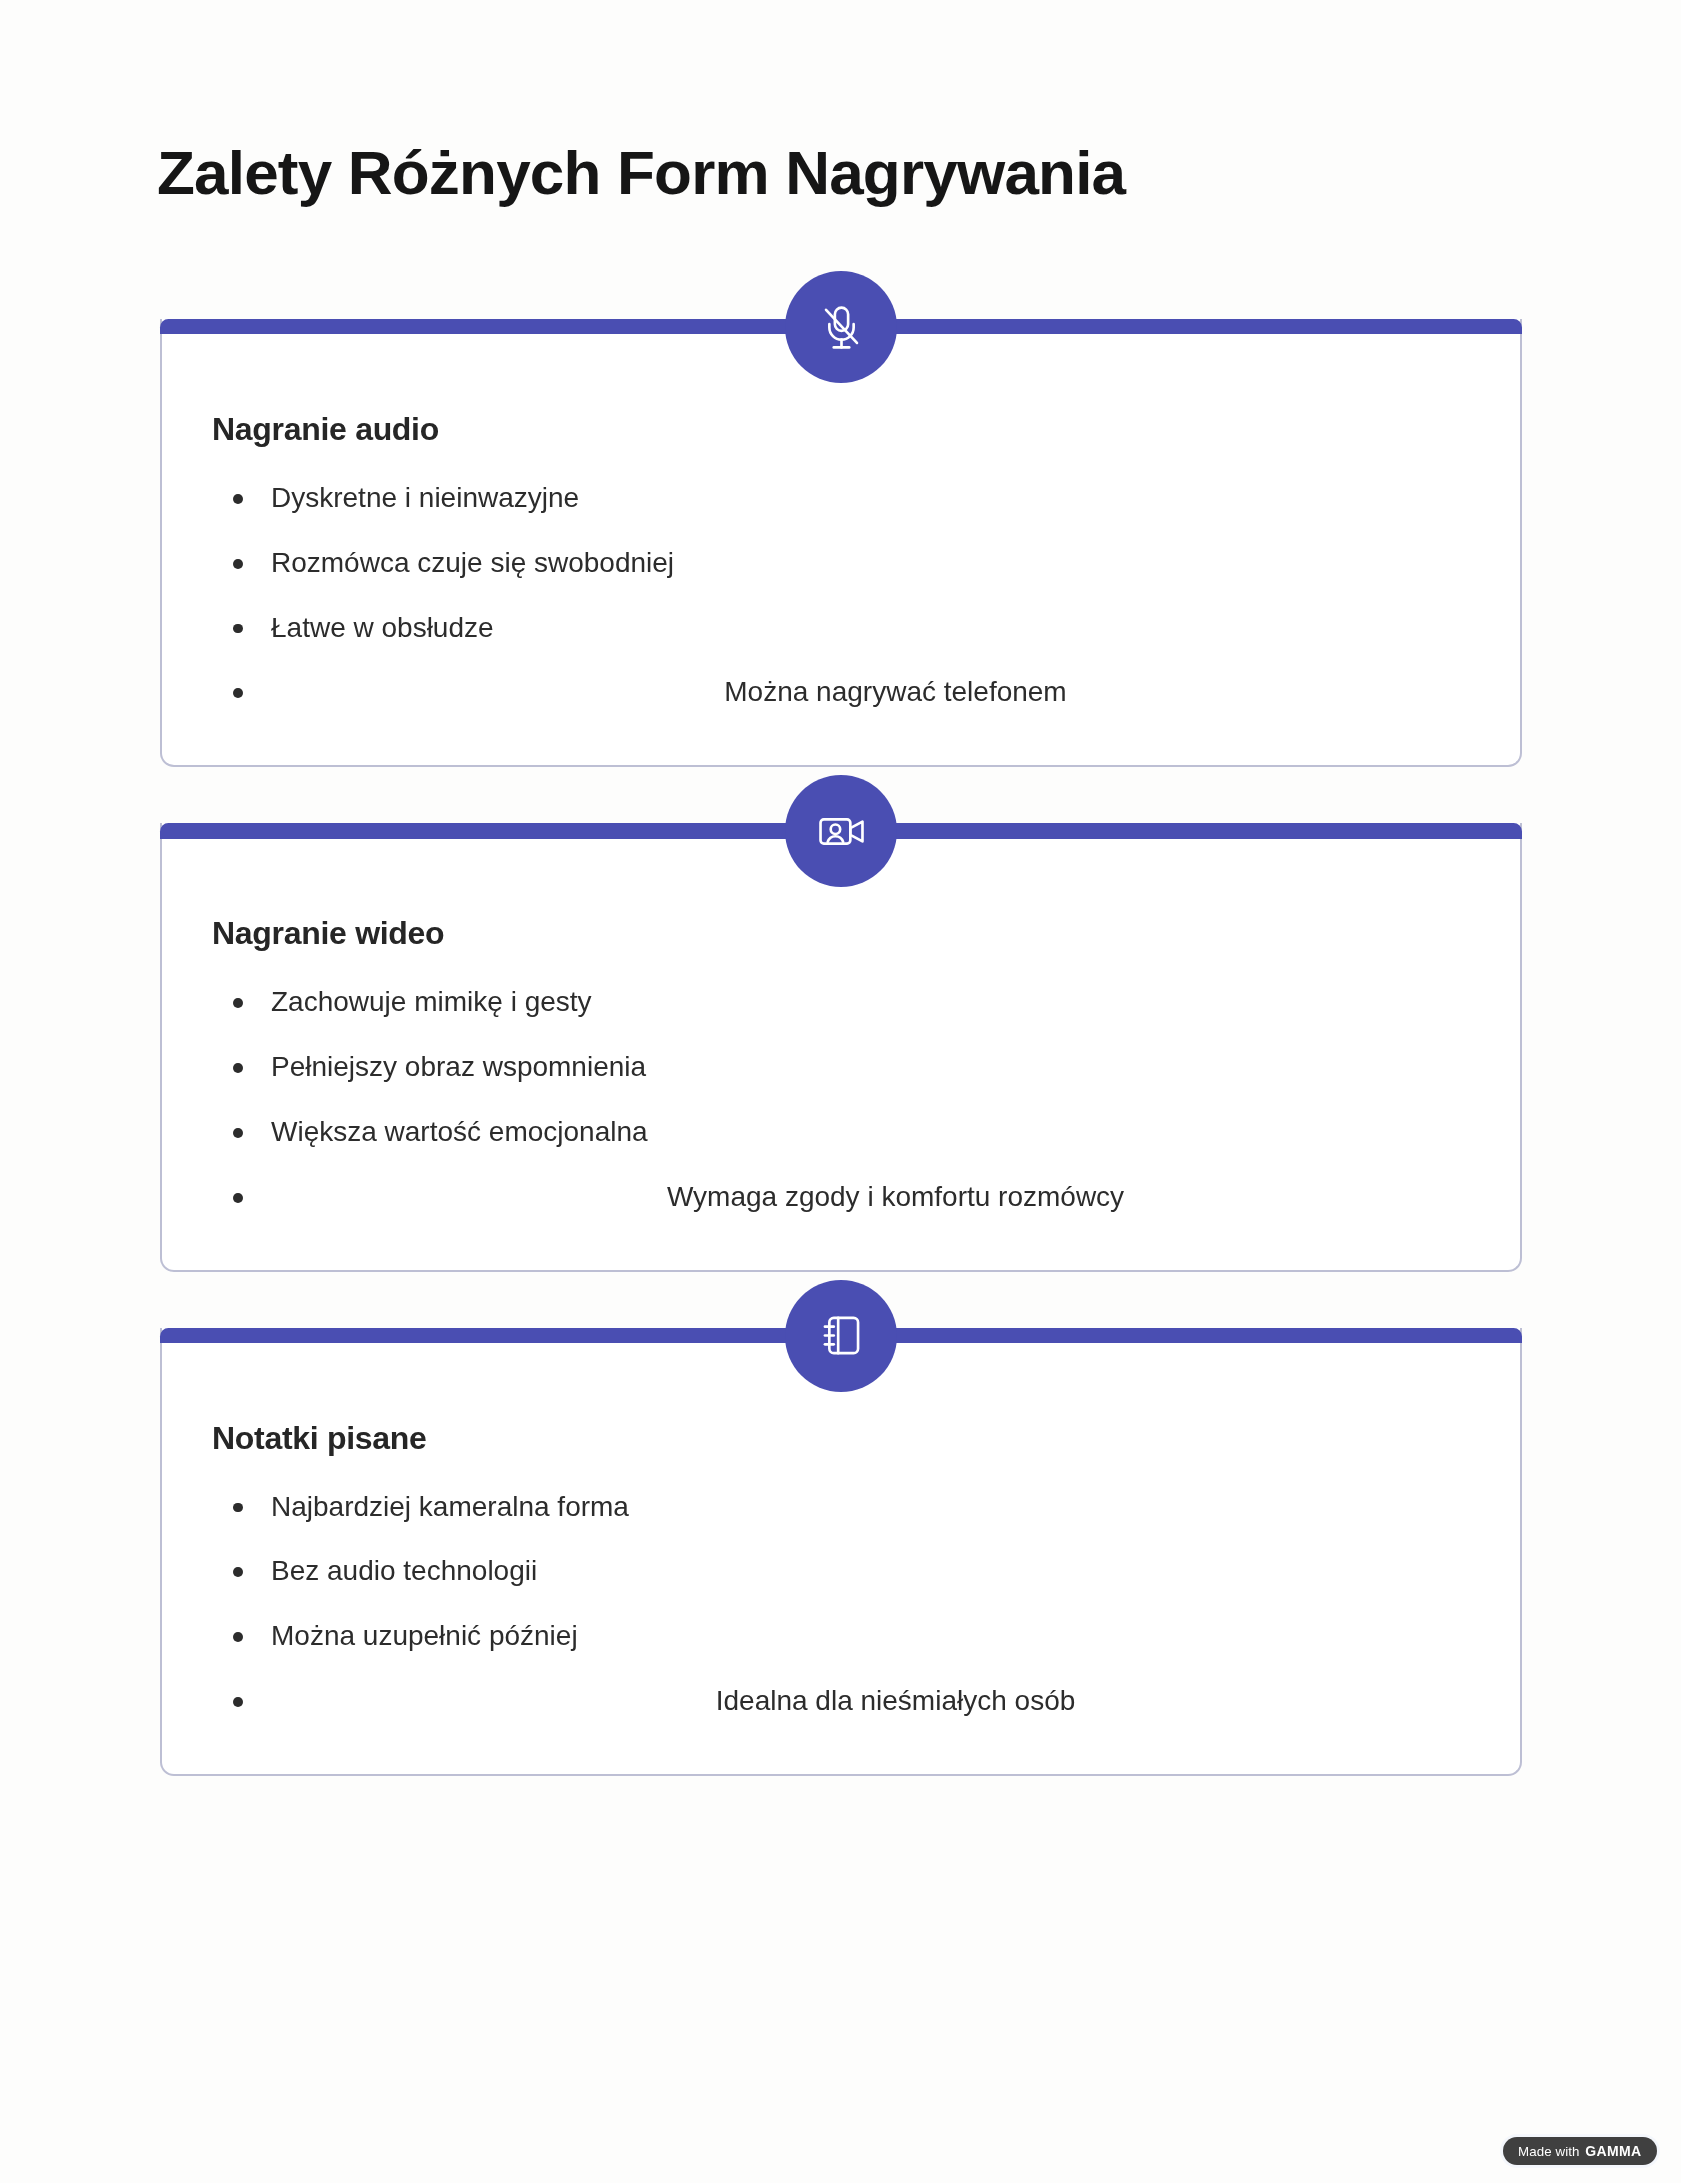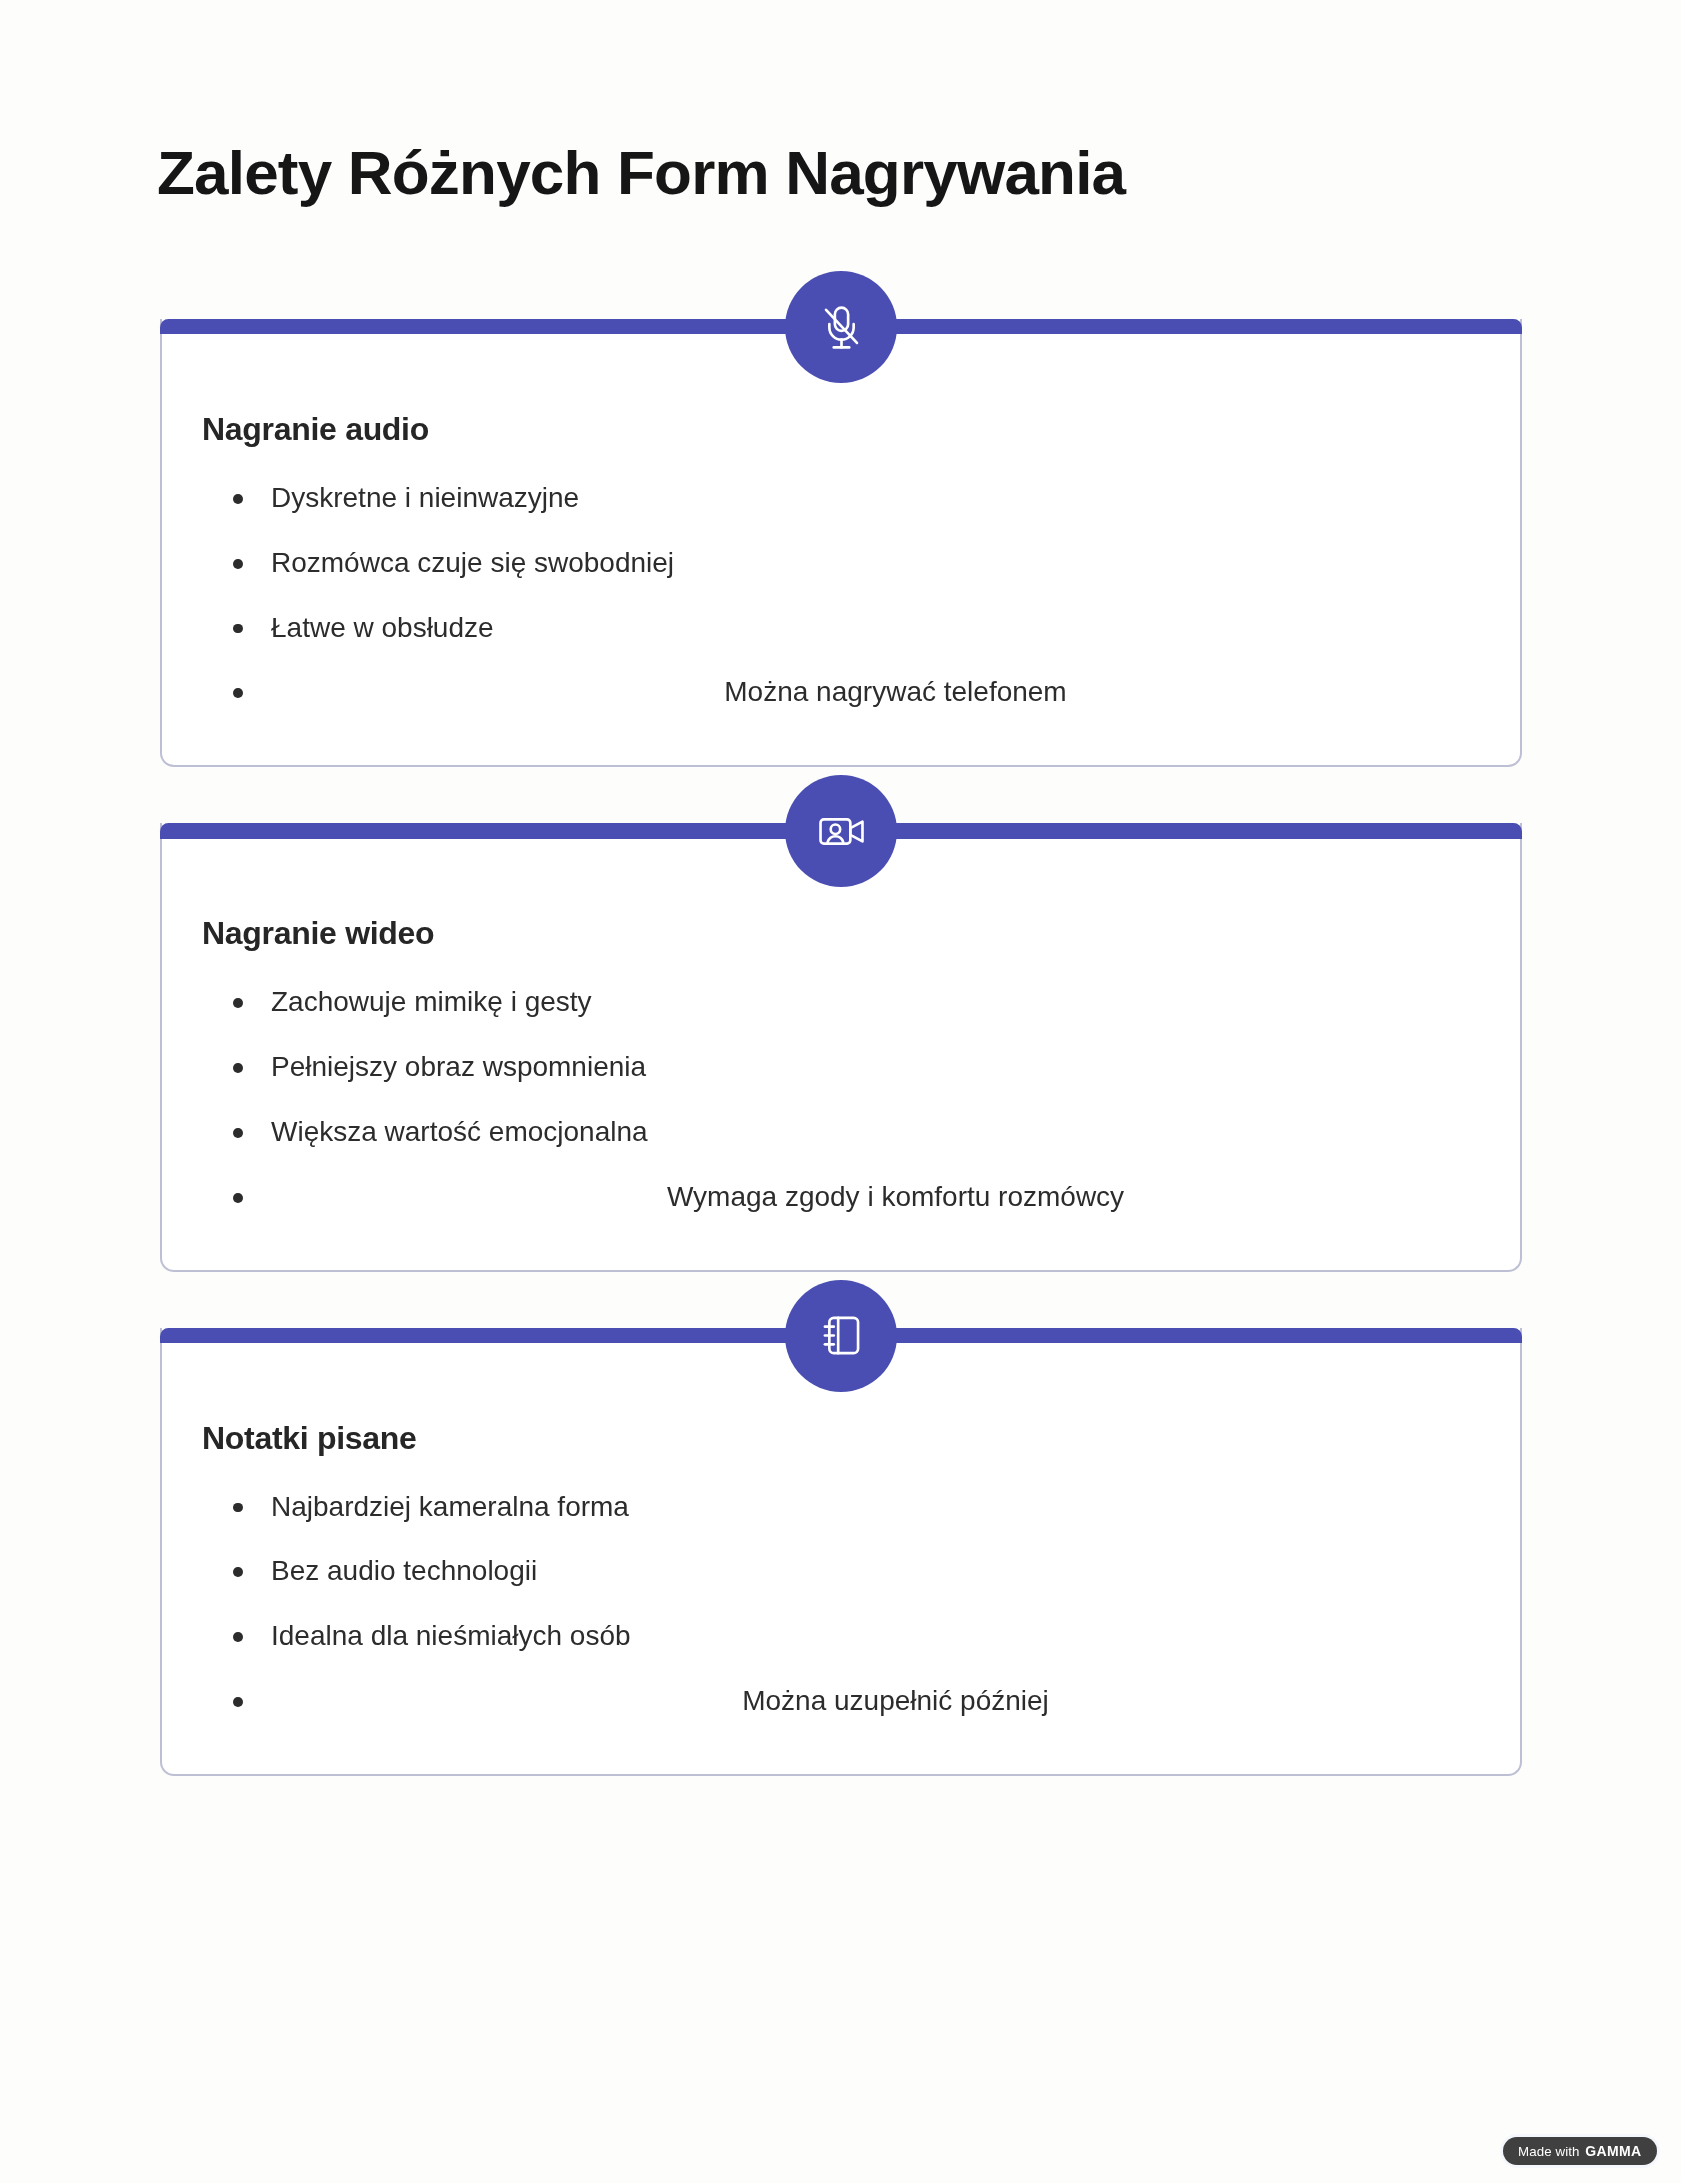--- a/index.html
+++ b/index.html
@@ -98,21 +98,21 @@
     height: 53px;
     display: block;
   }
 
   
   .card-heading {
     font-size: 32px;
     font-weight: 700;
     letter-spacing: -0.3px;
     color: #262626;
-    padding-left: 40px;
+    padding-left: 50px;
     margin-bottom: 32px;
   }
 
   .bullet-list {
     list-style: none;
     padding: 0 0 0 36px;
     margin-left: 20px;
   }
 
   .bullet-list li {
@@ -219,22 +219,22 @@
           <line x1="9" y1="16" x2="17" y2="16"></line>
           <line x1="9" y1="24" x2="17" y2="24"></line>
           <line x1="9" y1="32" x2="17" y2="32"></line>
         </svg>
       </div>
       <div class="card">
         <div class="card-heading">Notatki pisane</div>
         <ul class="bullet-list">
           <li><span class="dot"></span><span>Najbardziej kameralna forma</span></li>
           <li><span class="dot"></span><span>Bez audio technologii</span></li>
+          <li><span class="dot"></span><span>Można uzupełnić później</span></li>
           <li><span class="dot"></span><span>Idealna dla nieśmiałych osób</span></li>
-          <li><span class="dot"></span><span>Można uzupełnić później</span></li>
         </ul>
       </div>
     </div>
 
   </div>
 
   <div class="gamma-badge">
     <span>Made with</span>
     <span class="gamma-word">GAMMA</span>
   </div>

